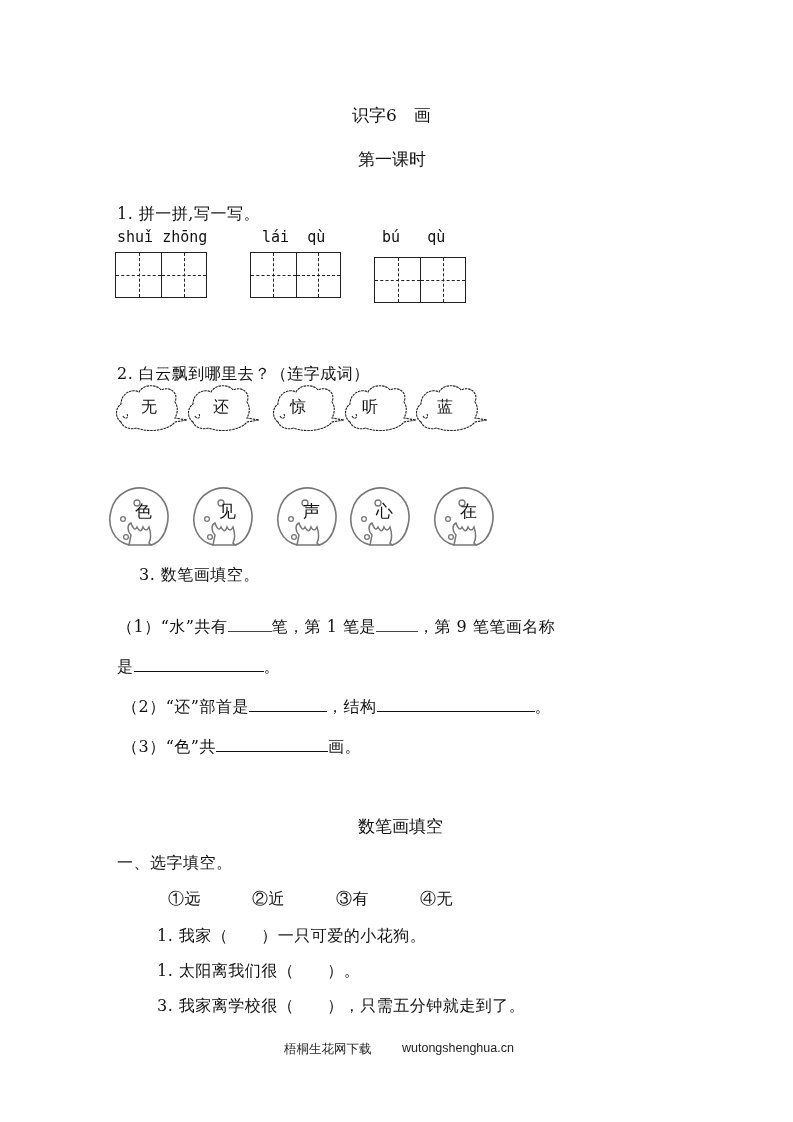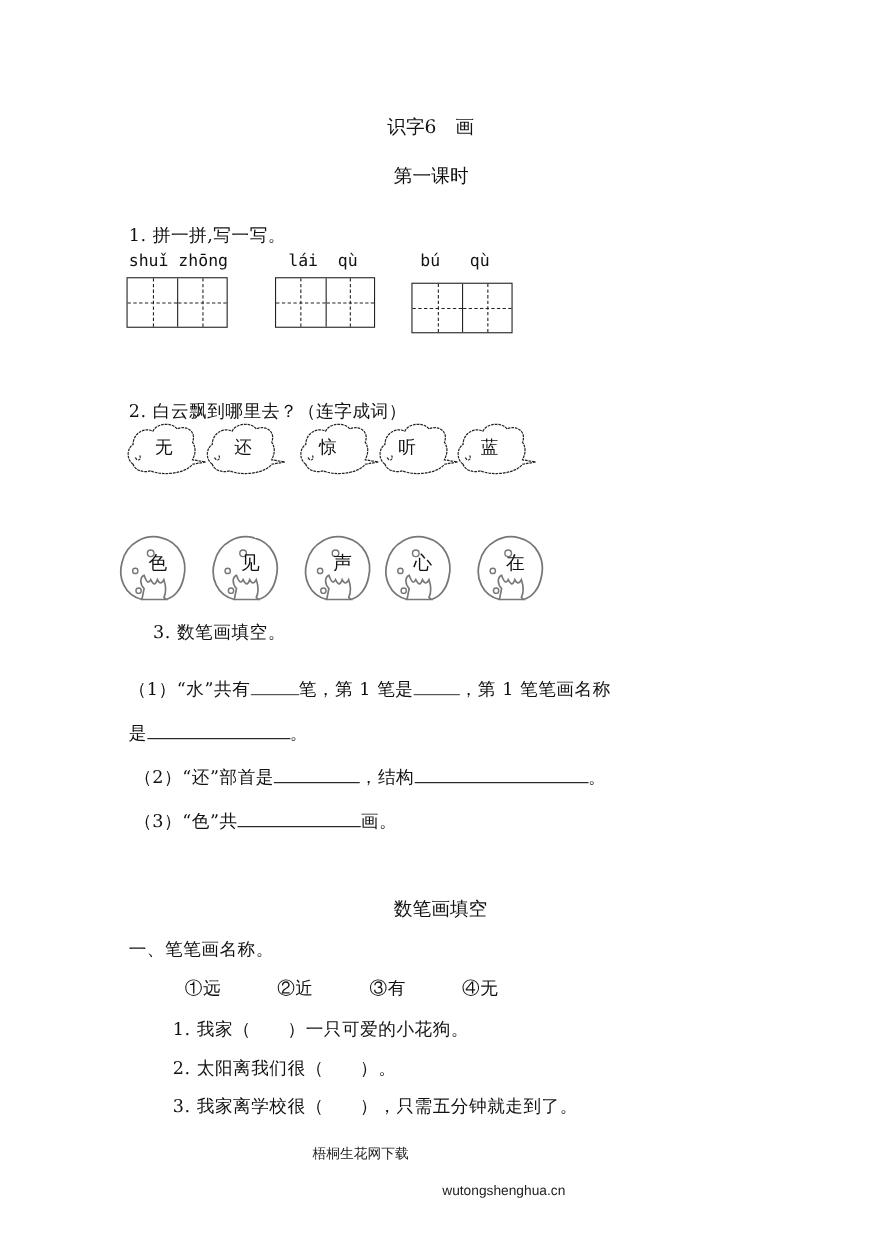--- a/index.html
+++ b/index.html
@@ -148,38 +148,38 @@
     <circle cx="32" cy="22" r="3" fill="none" stroke="#777" stroke-width="1.3"></circle>
     <circle cx="18" cy="38" r="2.4" fill="none" stroke="#777" stroke-width="1.3"></circle>
     <circle cx="21" cy="56" r="2.4" fill="none" stroke="#777" stroke-width="1.3"></circle>
   </svg>
   <span class="ch">在</span>
 </div>
 
 <div class="abs txt" style="left:117px;top:565px;margin-left:22px;">3. 数笔画填空。</div>
 
 <div class="abs txt" style="left:117px;top:617px;">
-  <span>（1）“水”共有</span><span class="blank thin" style="width:44px;"></span><span>笔，第 1 笔是</span><span class="blank thin" style="width:42px;"></span><span>，第 1 笔笔画名称</span>
+  <span>（1）“水”共有</span><span class="blank thin" style="width:44px;"></span><span>笔，第 1 笔是</span><span class="blank thin" style="width:42px;"></span><span>，第 9 笔笔画名称</span>
 </div>
 <div class="abs txt" style="left:117px;top:657px;">
   <span>是</span><span class="blank" style="width:130px;"></span><span>。</span>
 </div>
 <div class="abs txt" style="left:122px;top:697px;">
   <span>（2）“还”部首是</span><span class="blank" style="width:78px;"></span><span>，结构</span><span class="blank" style="width:158px;"></span><span>。</span>
 </div>
 <div class="abs txt" style="left:122px;top:737px;text-align:center;">
   <span>（3）“色”共</span><span class="blank" style="width:112px;"></span><span>画。</span>
 </div>
 
 <div class="abs title" style="left:358px;top:815px;">数笔画填空</div>
-<div class="abs txt" style="left:117px;top:853px;">一、笔笔画名称。</div>
+<div class="abs txt" style="left:117px;top:853px;">一、选字填空。</div>
 
 <div class="abs txt" style="left:168px;top:889px;">①远</div>
 <div class="abs txt" style="left:252px;top:889px;">②近</div>
 <div class="abs txt" style="left:336px;top:889px;">③有</div>
 <div class="abs txt" style="left:420px;top:889px;">④无</div>
 
 <div class="abs txt" style="left:157px;top:926px;white-space:pre;">1. 我家（　　）一只可爱的小花狗。</div>
-<div class="abs txt" style="left:157px;top:961px;white-space:pre;">2. 太阳离我们很（　　）。</div>
+<div class="abs txt" style="left:157px;top:961px;white-space:pre;">1. 太阳离我们很（　　）。</div>
 <div class="abs txt" style="left:157px;top:996px;white-space:pre;">3. 我家离学校很（　　），只需五分钟就走到了。</div>
 
 <div class="abs footer" style="left:284px;top:1041px;">梧桐生花网下载</div>
-<div class="abs footer" style="left:402px;top:1075px;text-align:right;">wutongshenghua.cn</div>
+<div class="abs footer" style="left:402px;top:1041px;text-align:right;">wutongshenghua.cn</div>
 
 </body></html>

